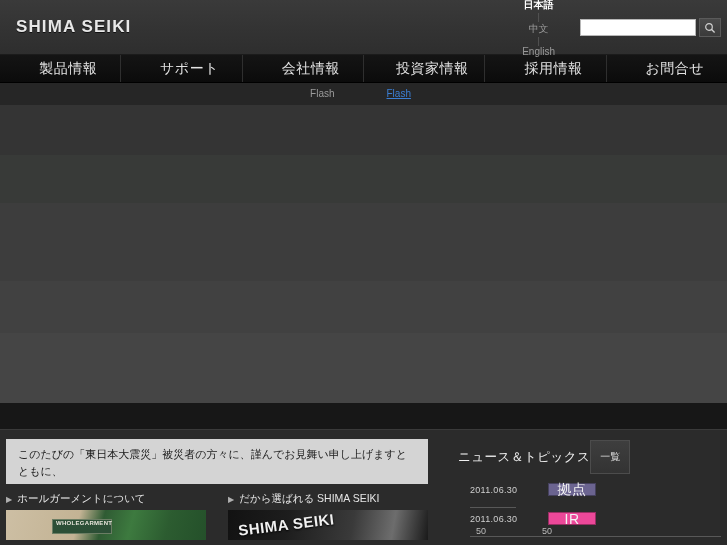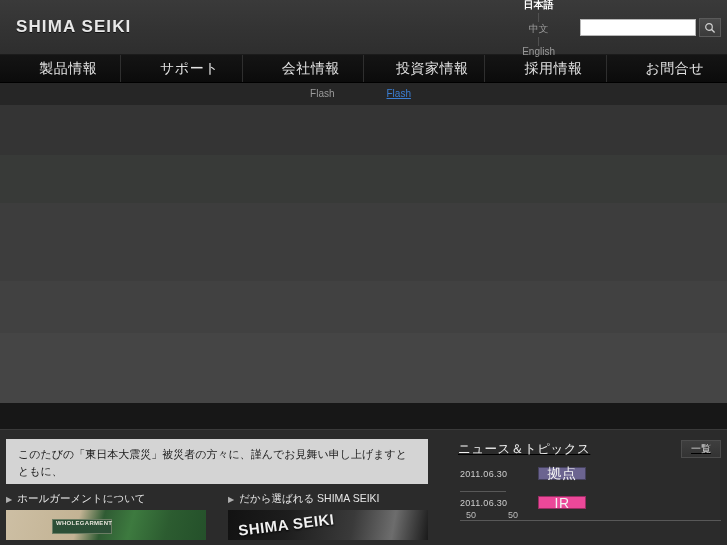--- a/index.html
+++ b/index.html
@@ -166,49 +166,48 @@
   }
   .promo-img.ss .ss-text {
     position:absolute; left:10px; top:6px;
     color:#f0f0f0; font-size:15px; font-weight:bold; letter-spacing:0.5px;
     transform:rotate(-7deg);
     text-shadow:0 1px 2px #000;
   }
 
   
   .news-head {
-    display:flex; align-items:center; justify-content:space-between;
+    display:flex; align-items:center; 
     padding:0 6px 0 18px;
-    text-decoration:underline;
   }
   .news-title { color:#f0f0f0; font-size:12.5px; letter-spacing:0.5px; }
   .news-all-btn {
     background:linear-gradient(to bottom,#3e3e3e,#333333);
     border:1px solid #4c4c4c;
     color:#dcdcdc;
     font-size:10px;
-    padding:1px 9px;
+    padding:9px 9px;
     cursor:pointer;
   }
-  .news-list { margin:9px 6px 0 20px; }
+  .news-list { margin:9px 6px 0 30px; }
   .news-item { margin-bottom:4px; }
   .news-meta { display:flex; align-items:center; }
   .news-date { color:#cfcfcf; font-size:9px; width:78px; letter-spacing:0.3px; }
   .news-badge {
     font-size:14px; color:#f2f2f2;
     width:48px; height:13px;
     display:flex; align-items:center; justify-content:center;
     border:1px solid rgba(0,0,0,.35);
     letter-spacing:0.5px;
   }
   .news-text {
     color:#bdbdbd; font-size:9px; margin-top:1px;
     border-bottom:1px solid #585858;
     height:11px;
-    display:flex; gap:32px; padding-left:6px;
+    display:flex; gap:56px; padding-left:6px;
   }
   .news-text.short { width:46px; }
 </style>
 </head>
 <body>
 
 <div class="header">
   <div class="logo">SHIMA SEIKI</div>
 
   <div class="header-right">

